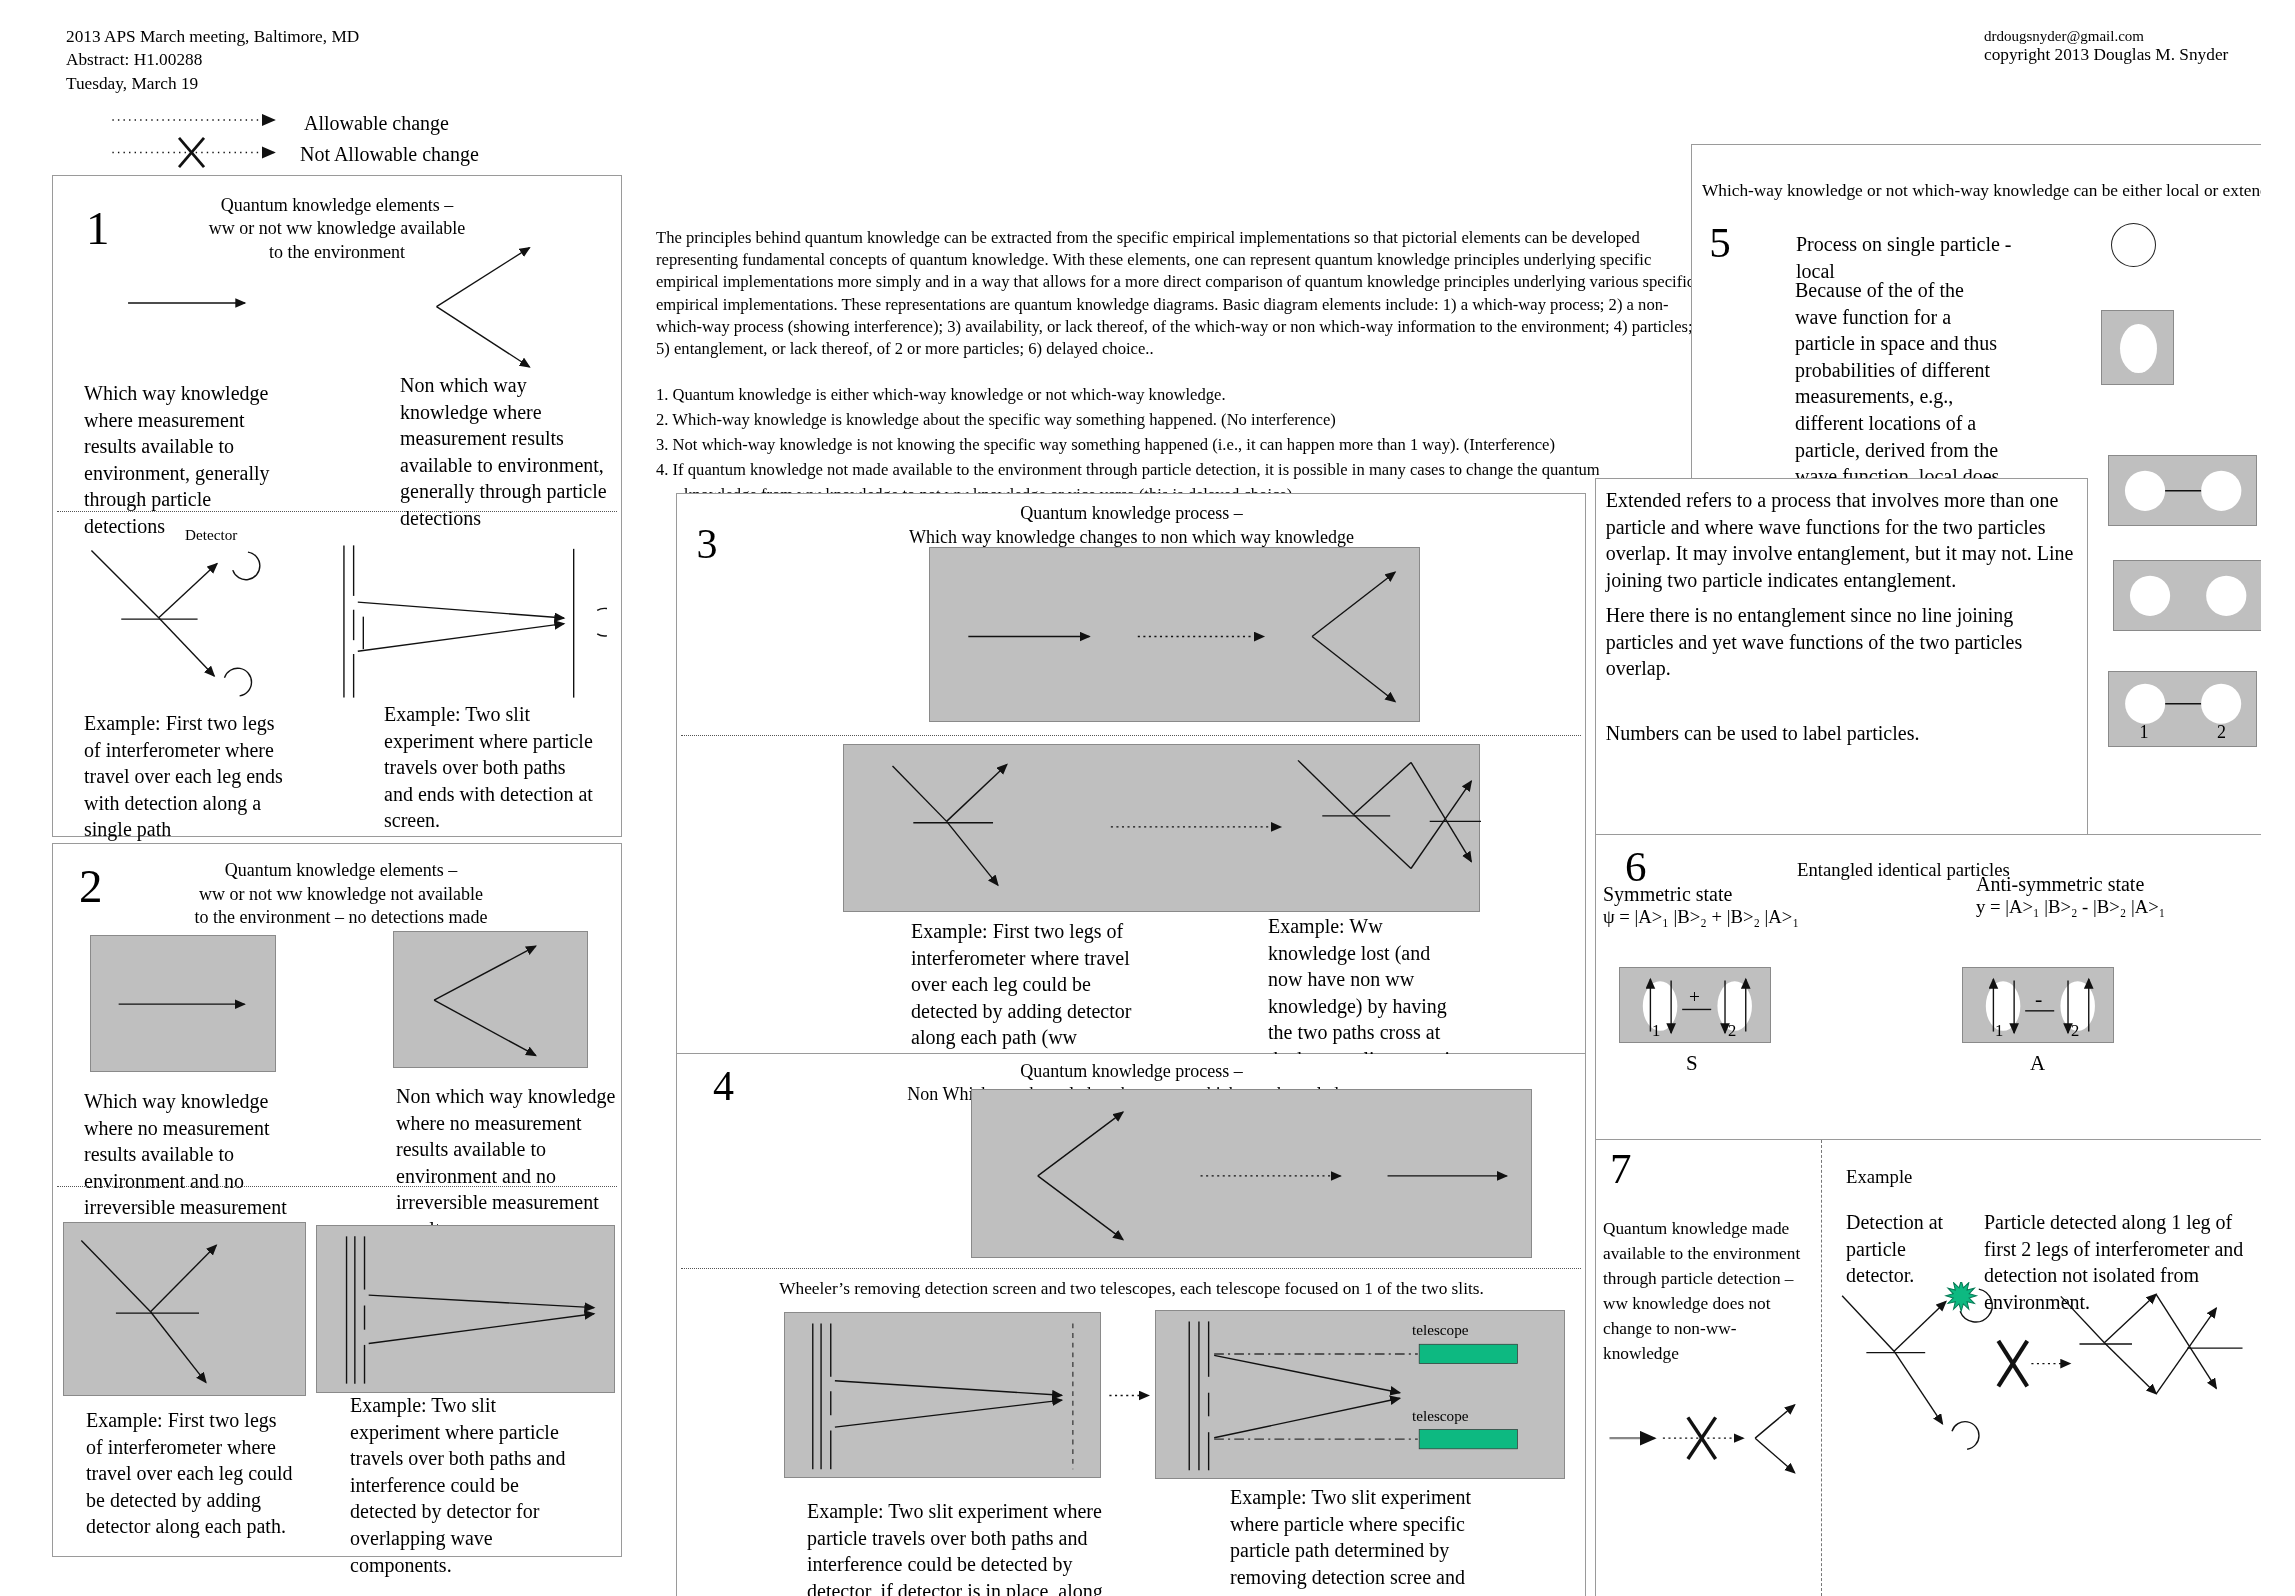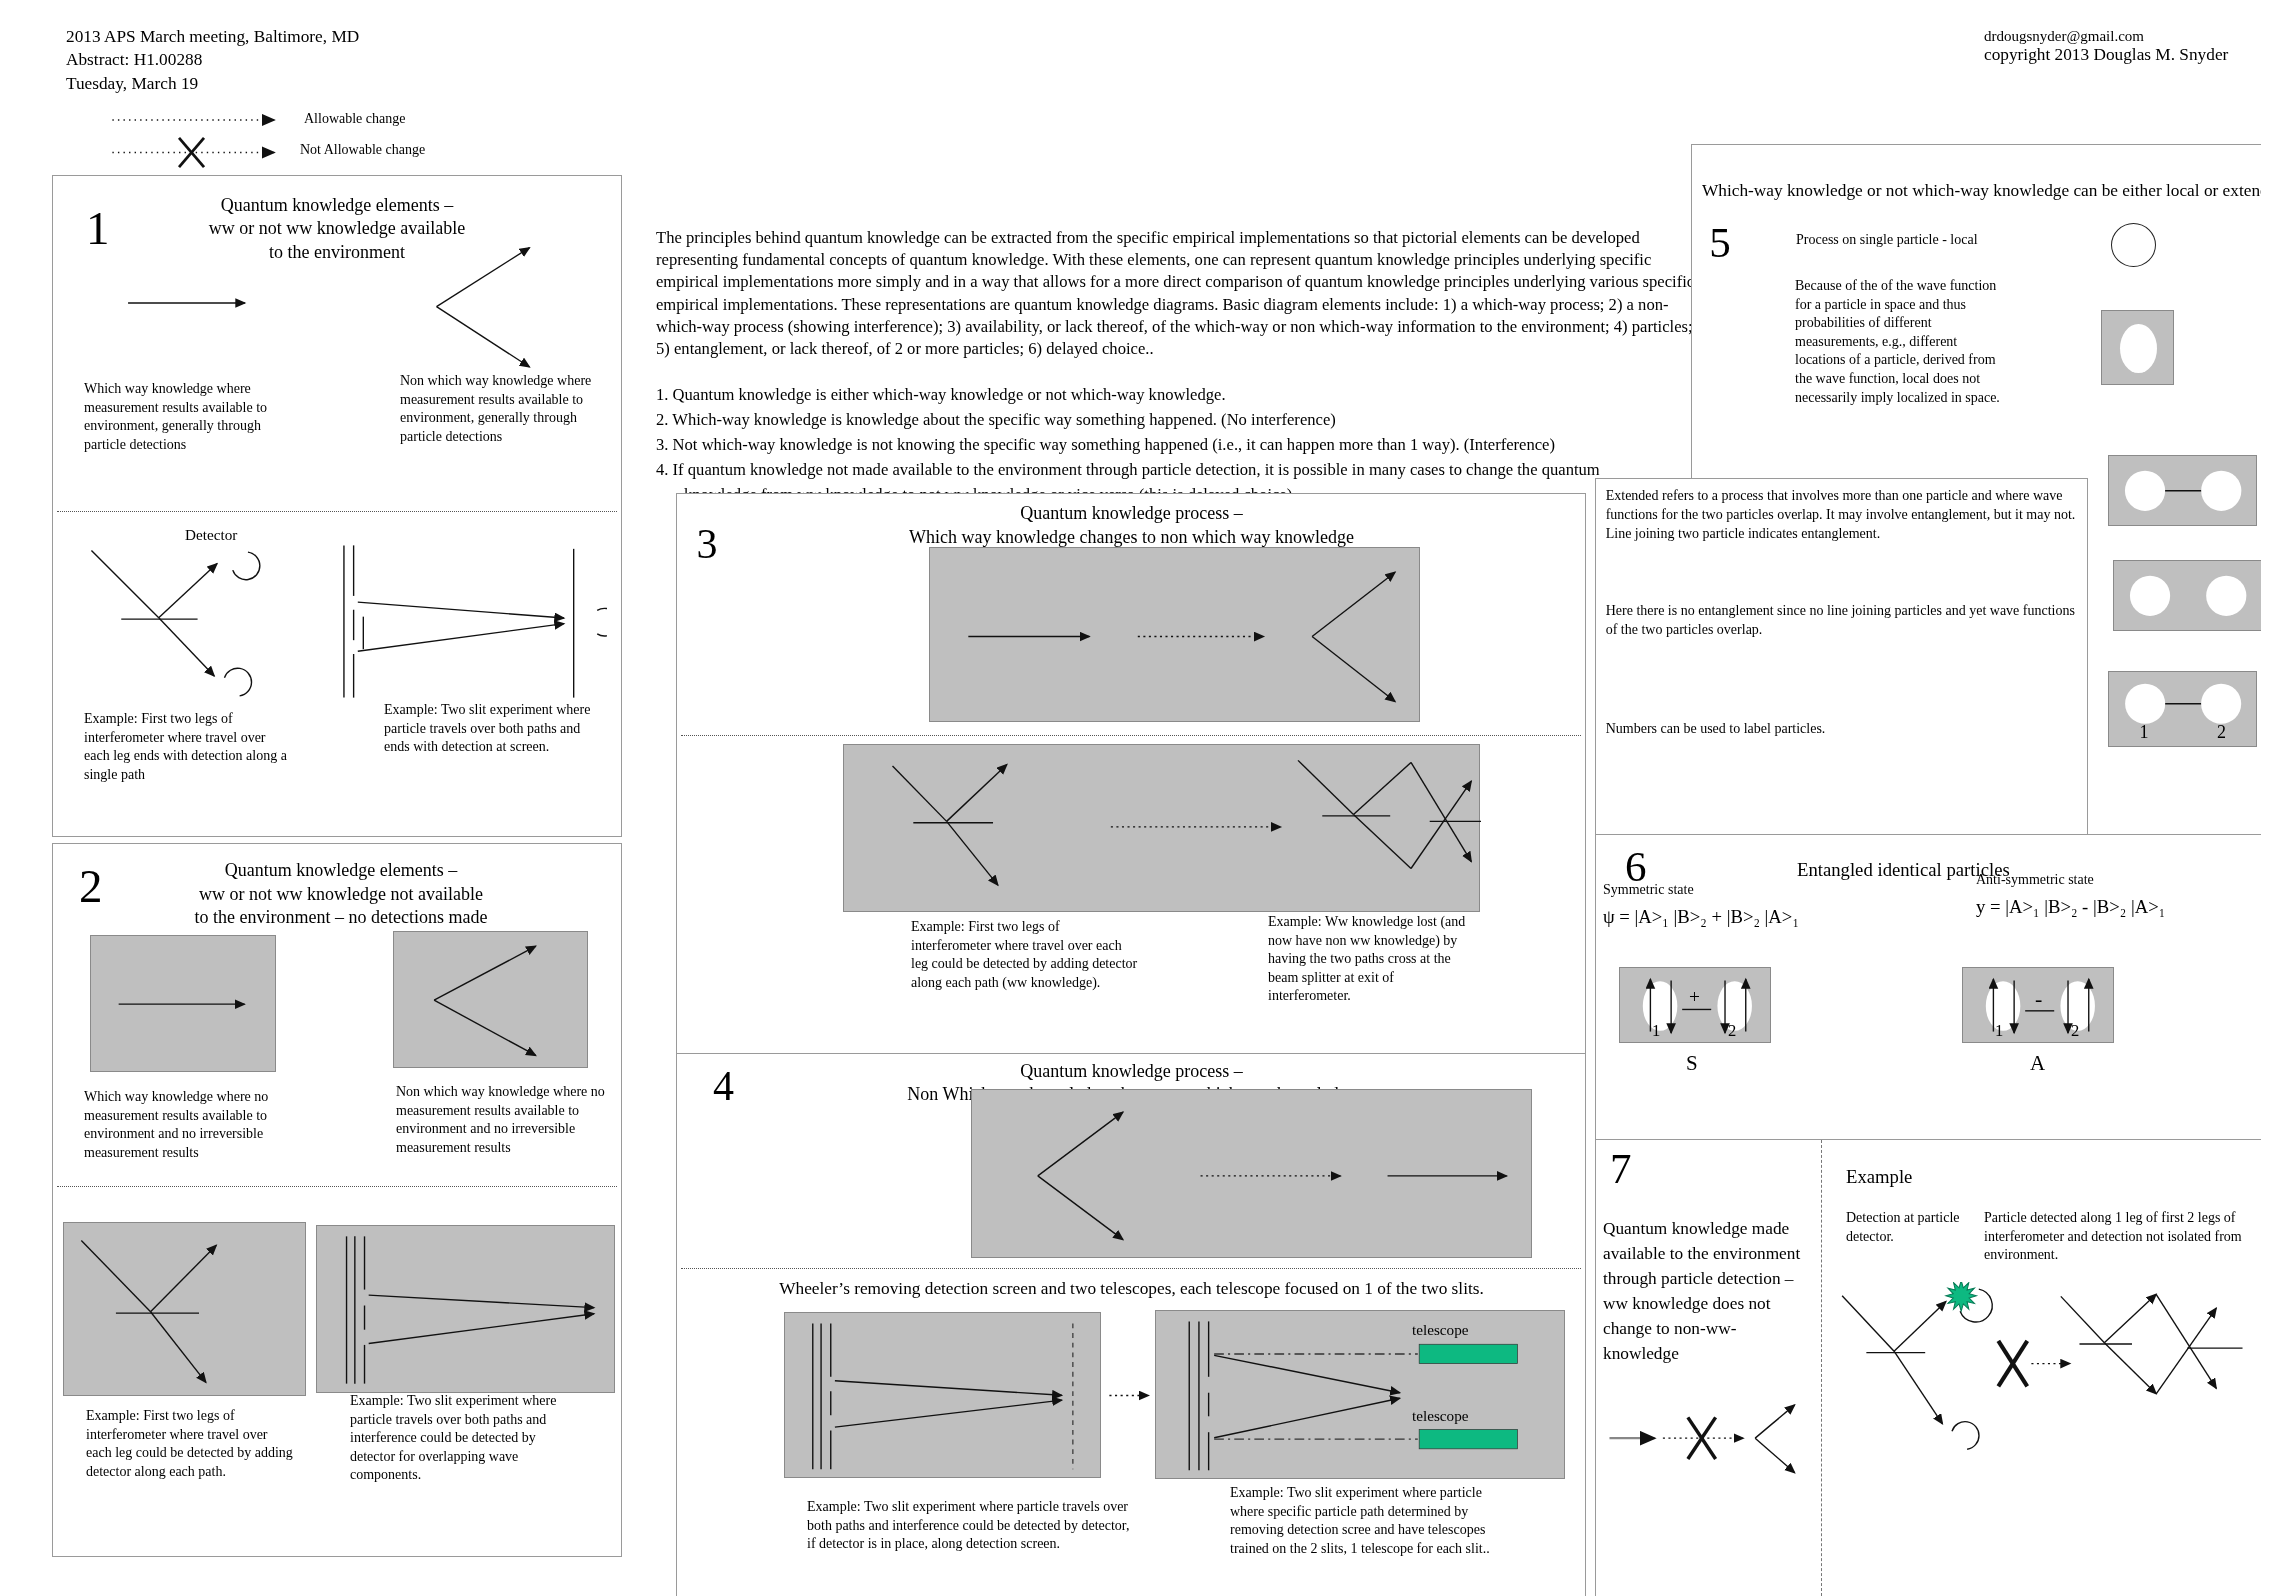--- a/index.html
+++ b/index.html
@@ -1,21 +1,21 @@
 <!DOCTYPE html>
 <html style="font-size:11px"><head>
 <meta charset="utf-8">
 <style>
   html,body{margin:0;padding:0;background:#fff;}
   #poster{position:relative;width:2261px;height:1597px;background:#fff;overflow:hidden;
           font-family:"Liberation Serif","DejaVu Serif",serif;color:#000;}
   .abs{position:absolute;}
   .box{position:absolute;background:#fff;border:1.4px solid #9a9a9a;box-sizing:border-box;}
   .gray{position:absolute;background:#bfbfbf;border:0.7px solid #8a8a8a;box-sizing:border-box;}
-  .cap{font-size:14px;line-height:1.33;}
+  .cap{font-size:20px;line-height:1.33;}
   .hdr{font-size:18px;line-height:1.3;text-align:center;white-space:pre-line;}
   .num{font-size:47px;line-height:1;}
   .mid{font-size:16.6px;line-height:1.35;}
   .dotted-h{position:absolute;border-top:1.4px dotted #555;height:0;}
   svg{display:block;}
   .svgline{stroke:#111;stroke-width:2;fill:none;}
 </style>
 </head>
 <body>
 

